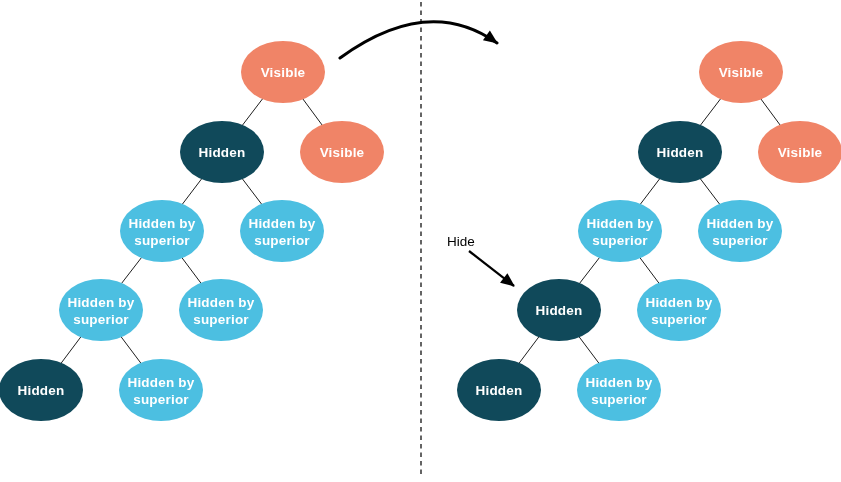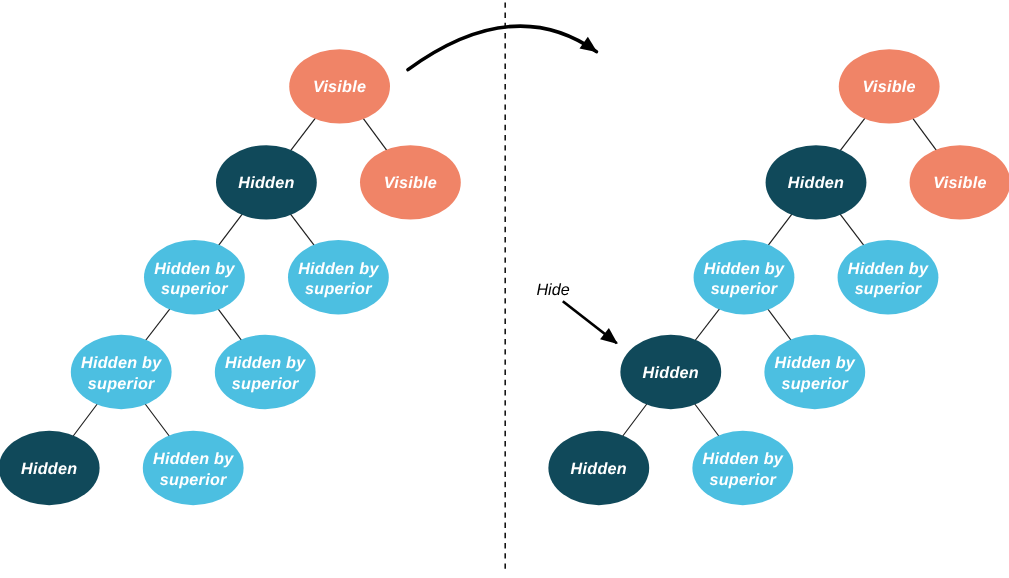--- a/index.html
+++ b/index.html
@@ -7,21 +7,20 @@
     padding: 0;
     background: #ffffff;
   }
   .stage {
     position: relative;
     width: 841px;
     height: 482px;
     background: #ffffff;
     overflow: hidden;
     font-family: "Liberation Sans", sans-serif;
-    font-style: italic;
   }
   svg { display: block; }
   .edge {
     stroke: #1f1f1f;
     stroke-width: 1;
     fill: none;
   }
   .node-label {
     fill: #ffffff;
     font-family: "Liberation Sans", sans-serif;

